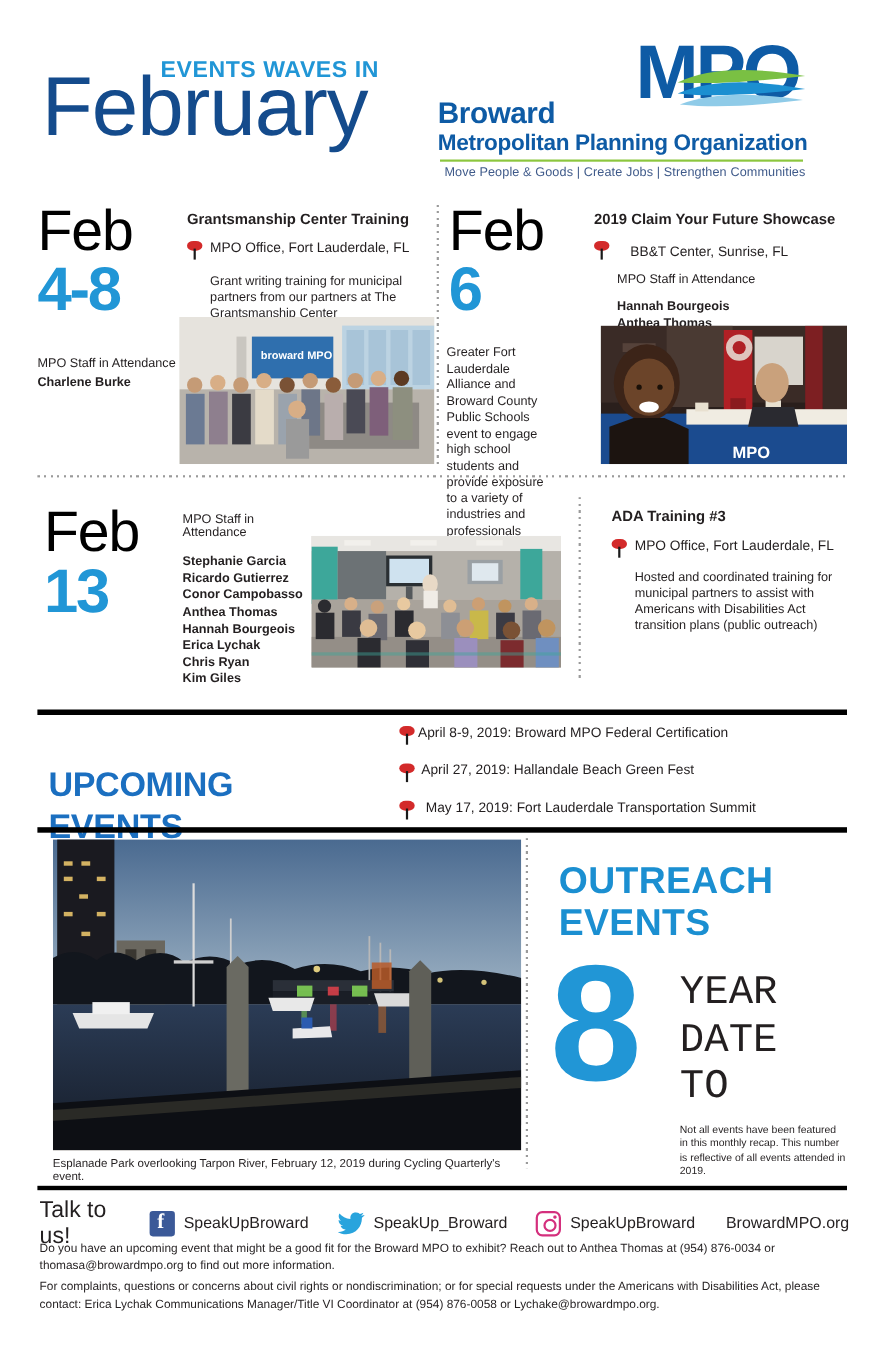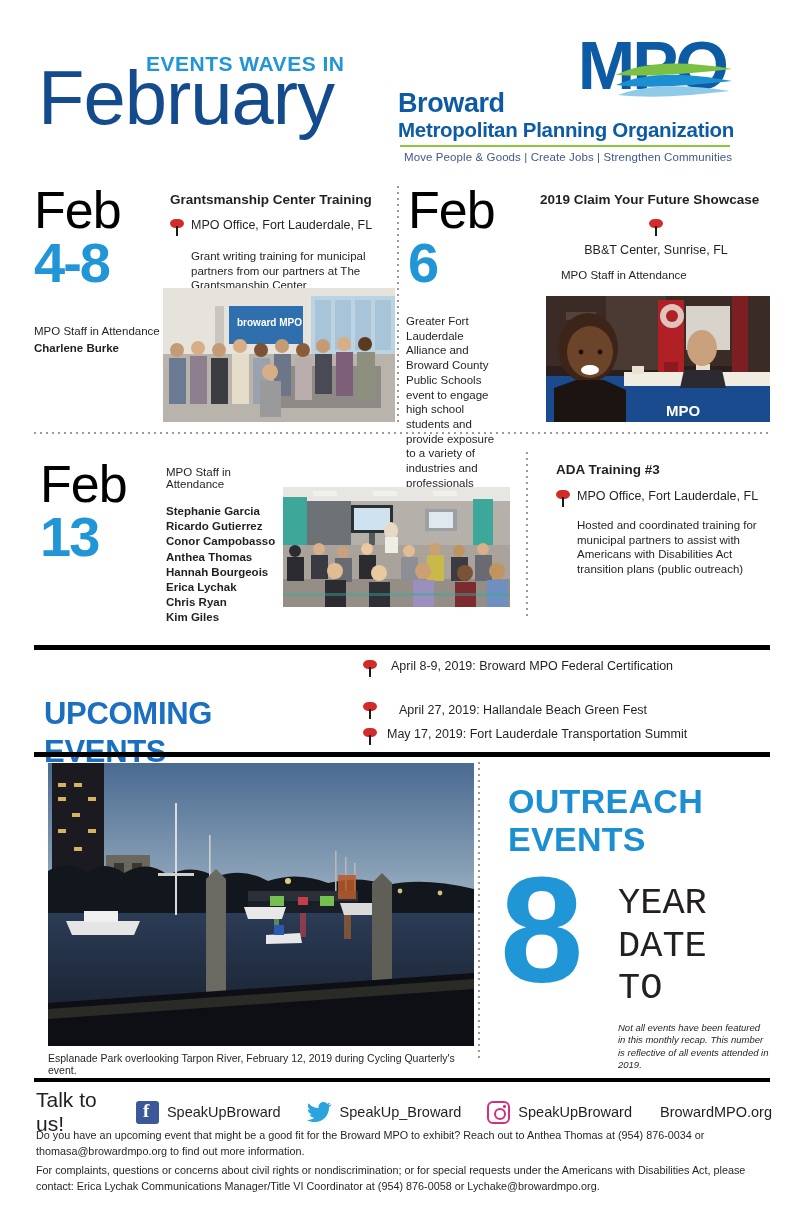--- a/index.html
+++ b/index.html
@@ -104,21 +104,21 @@
   
   .outreach-title {
     font-size: 34px; font-weight: bold; color: #1b8fd1; line-height: 1.12;
     letter-spacing: 0.3px;
   }
   .big-eight {
     font-size: 150px; color: #2196d6; font-weight: bold; line-height: 0.78;
     letter-spacing: -4px;
   }
   .ytd { font-size: 37px; color: #231f20; line-height: 1.15; font-weight: 300; letter-spacing: 0px; font-family: Liberation Mono, monospace; }
-  .ytd-note { font-size: 9.5px; color: #231f20; line-height: 1.3; font-style: italic; }
+  .ytd-note { font-size: 9.5px; color: #231f20; line-height: 1.3; }
   .caption { font-size: 10.5px; color: #231f20; }
 
   
   .talk { font-size: 21px; color: #231f20; font-weight: 300; }
   .social-handle { font-size: 14.5px; color: #231f20; }
   .site { font-size: 14.5px; color: #231f20; }
   .fineprint { font-size: 10.8px; color: #231f20; line-height: 1.45; }
 
   .fb-icon {
     width: 23px; height: 23px; background: #3b5998; border-radius: 3px;
@@ -232,21 +232,21 @@
 
   <div class="dotline-v" style="left:397px;top:186px;height:240px;"></div>
 
   <div style="position:absolute;left:408px;top:188px;width:120px;">
     <div class="feb-word">Feb</div>
     <div class="feb-num" style="margin-top:6px;">6</div>
   </div>
 
   <div style="position:absolute;left:540px;top:192px;width:232px;">
     <div class="ev-title">2019 Claim Your Future Showcase</div>
-    <div style="display:flex;align-items:center;gap:7px;margin-top:11px;flex-direction:column;">
+    <div style="display:flex;align-items:flex-end;gap:19px;margin-top:11px;">
       <span class="pin">
           <span class="head"></span>
           <span class="needle"></span>
         </span>
       <span class="ev-loc">BB&amp;T Center, Sunrise, FL</span>
     </div>
     <div class="ev-staff-label" style="margin-top:12px;margin-left:21px;">MPO Staff in Attendance</div>
     <div style="margin-top:12px;margin-left:21px;">
       <div class="ev-staff-name">Hannah Bourgeois</div>
       <div class="ev-staff-name">Anthea Thomas</div>
@@ -372,28 +372,28 @@
   </div>
 
   <div class="blackbar" style="left:34px;top:645px;width:736px;height:5px;"></div>
 
   <div style="position:absolute;left:44px;top:695px;width:290px;">
     <div class="upcoming-title">UPCOMING</div>
     <div class="upcoming-title">EVENTS</div>
   </div>
 
   <div style="position:absolute;left:363px;top:659px;width:410px;">
-    <div style="display:flex;align-items:flex-start;gap:14px;height:34px;">
+    <div style="display:flex;align-items:flex-start;gap:3px;height:34px;">
       <span class="pin">
           <span class="head"></span>
           <span class="needle"></span>
         </span>
       <span class="upcoming-item">April 8-9, 2019: Broward MPO Federal Certification</span>
     </div>
-    <div style="display:flex;align-items:center;gap:22px;height:34px;">
+    <div style="display:flex;align-items:flex-start;gap:6px;height:34px;">
       <span class="pin">
           <span class="head"></span>
           <span class="needle"></span>
         </span>
       <span class="upcoming-item">April 27, 2019: Hallandale Beach Green Fest</span>
     </div>
     <div style="display:flex;align-items:flex-start;gap:10px;height:34px;">
       <span class="pin">
           <span class="head"></span>
           <span class="needle"></span>

